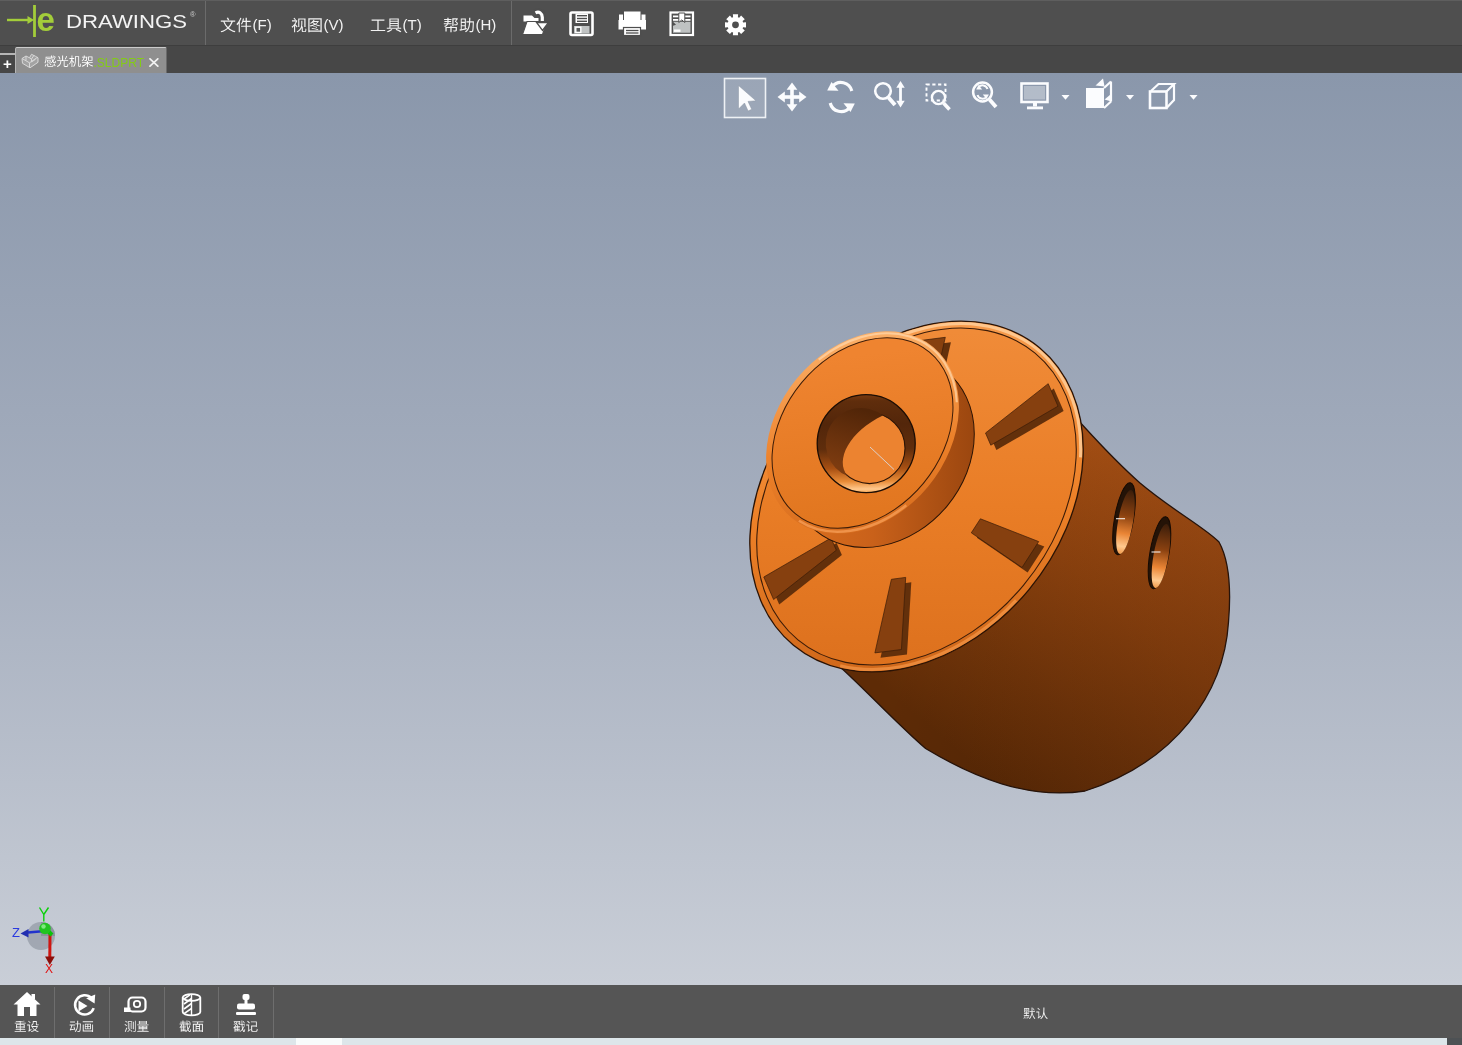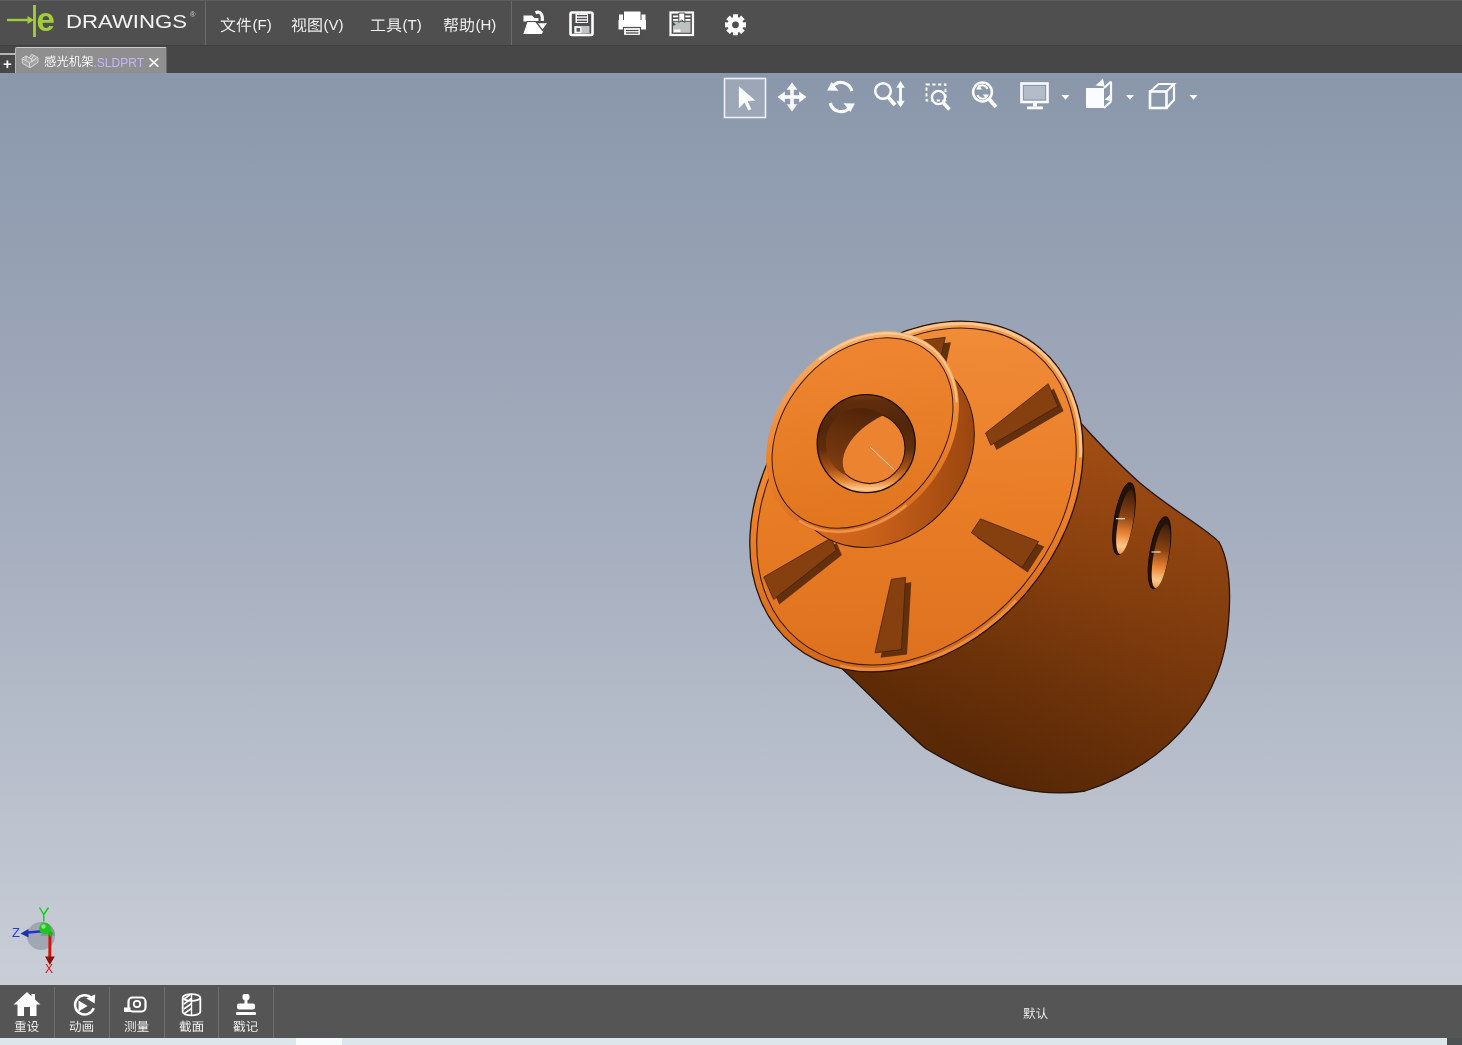--- a/index.html
+++ b/index.html
@@ -109,21 +109,21 @@
   </div>
   <svg class="abs" style="left:21px;top:51px" width="18" height="19" viewBox="0 0 18 19">
     <g stroke="#dedede" stroke-width="1" stroke-linejoin="round" fill="#c9c9c9" opacity="0.92">
       <path d="M1,7.5 L5,5 l3.5,1.8 2,-3.5 4,2 2.5,1.5 v4.5 l-8,5.5 -7.5,-4.5 z" fill-opacity="0.38"></path>
       <path d="M1,7.5 l7.5,4.3 8,-5.5 M8.5,11.8 v5 M8.5,6.8 l2,1.2 2.5,-3.7 M10.5,8 v3 l4,-2.7 M5,5 v4.5" fill="none"></path>
     </g>
   </svg>
   <svg style="position:absolute;left:44px;top:55.3px" width="49.6" height="12.4" viewBox="0 -88 400 100">
       <path d="M24 -61V-56H55V-61ZM26 -19V-2C26 5 29 7 41 7C43 7 61 7 64 7C74 7 76 4 77 -8C75 -9 72 -10 70 -11C70 -1 69 1 63 1C59 1 44 1 41 1C35 1 34 0 34 -2V-19ZM42 -20C46 -16 52 -9 55 -5L61 -8C58 -12 52 -19 47 -23ZM76 -16C80 -10 85 -2 87 3L94 0C92 -5 87 -13 83 -18ZM15 -16C13 -11 9 -3 5 2L12 5C15 0 19 -8 21 -14ZM31 -44H47V-34H31ZM25 -50V-28H53V-50ZM13 -74V-59C13 -49 12 -35 4 -24C6 -23 9 -21 10 -20C18 -31 20 -47 20 -59V-68H59C60 -56 63 -46 66 -38C62 -34 58 -30 53 -27C54 -26 57 -23 58 -22C62 -25 66 -28 70 -31C74 -25 80 -21 86 -21C92 -21 95 -25 96 -38C94 -38 91 -39 90 -41C89 -32 88 -28 86 -28C82 -28 78 -31 75 -37C81 -44 86 -52 89 -61L82 -63C80 -56 76 -49 72 -44C69 -50 67 -58 66 -68H95V-74H83L87 -77C84 -79 79 -82 74 -84L70 -81C74 -79 78 -76 81 -74H65C65 -77 65 -80 64 -84H57C57 -80 58 -77 58 -74Z M114 -77C119 -69 124 -58 126 -52L133 -54C131 -61 126 -71 121 -79ZM180 -80C177 -72 171 -61 167 -54L173 -52C178 -58 183 -69 187 -77ZM146 -84V-46H106V-39H132C131 -20 127 -6 103 2C105 3 107 6 108 8C133 0 138 -17 140 -39H159V-3C159 5 161 8 170 8C172 8 183 8 185 8C193 8 195 4 196 -13C194 -14 191 -15 189 -16C189 -2 188 1 184 1C182 1 173 1 171 1C167 1 166 0 166 -3V-39H195V-46H154V-84Z M250 -78V-46C250 -31 248 -11 235 3C237 4 240 7 241 8C255 -7 257 -30 257 -46V-71H276V-7C276 2 276 4 278 5C280 6 282 7 284 7C285 7 288 7 289 7C291 7 293 7 294 6C296 5 297 3 297 0C298 -2 298 -10 298 -16C296 -16 294 -17 292 -19C292 -12 292 -7 292 -4C292 -2 291 -1 291 -1C290 0 290 0 289 0C288 0 286 0 286 0C285 0 284 0 284 -1C284 -1 283 -3 283 -6V-78ZM222 -84V-63H205V-55H221C217 -42 210 -26 203 -18C204 -16 206 -13 207 -11C212 -18 218 -29 222 -41V8H229V-38C233 -33 238 -27 240 -23L244 -30C242 -32 233 -43 229 -46V-55H244V-63H229V-84Z M363 -69H384V-48H363ZM356 -76V-42H391V-76ZM346 -39V-30H306V-23H340C332 -13 317 -4 304 0C306 2 308 4 309 6C322 1 337 -8 346 -20V8H354V-19C363 -8 377 1 391 5C392 4 394 1 396 -1C382 -5 368 -13 359 -23H393V-30H354V-39ZM321 -84C321 -80 321 -77 321 -74H306V-67H320C318 -56 314 -48 304 -42C305 -41 307 -38 308 -37C320 -43 325 -53 327 -67H341C340 -54 339 -49 338 -47C337 -46 336 -46 335 -46C334 -46 330 -46 326 -47C327 -45 328 -42 328 -40C332 -40 336 -40 338 -40C341 -40 342 -41 344 -42C346 -45 347 -52 349 -70C349 -71 349 -74 349 -74H328C328 -77 329 -80 329 -84Z" fill="#ffffff"></path>
     </svg>
-  <div class="abs" style="left:93.5px;top:55.5px;color:#c4b5fd;font-size:12px">.SLDPRT</div>
+  <div class="abs" style="left:93.5px;top:55.5px;color:#84cc16;font-size:12px">.SLDPRT</div>
   <svg class="abs" style="left:149px;top:57.5px" width="10" height="9" viewBox="0 0 10 9">
     <g stroke="#f2f2f2" stroke-width="1.7" stroke-linecap="round">
       <line x1="1" y1="0.8" x2="8.8" y2="8.2"></line>
         <line x1="8.8" y1="0.8" x2="1" y2="8.2"></line>
     </g>
   </svg>
 
   <div id="viewport"></div>
 
   <svg class="abs" style="left:715px;top:75px" width="495" height="47" viewBox="715 75 495 47">

